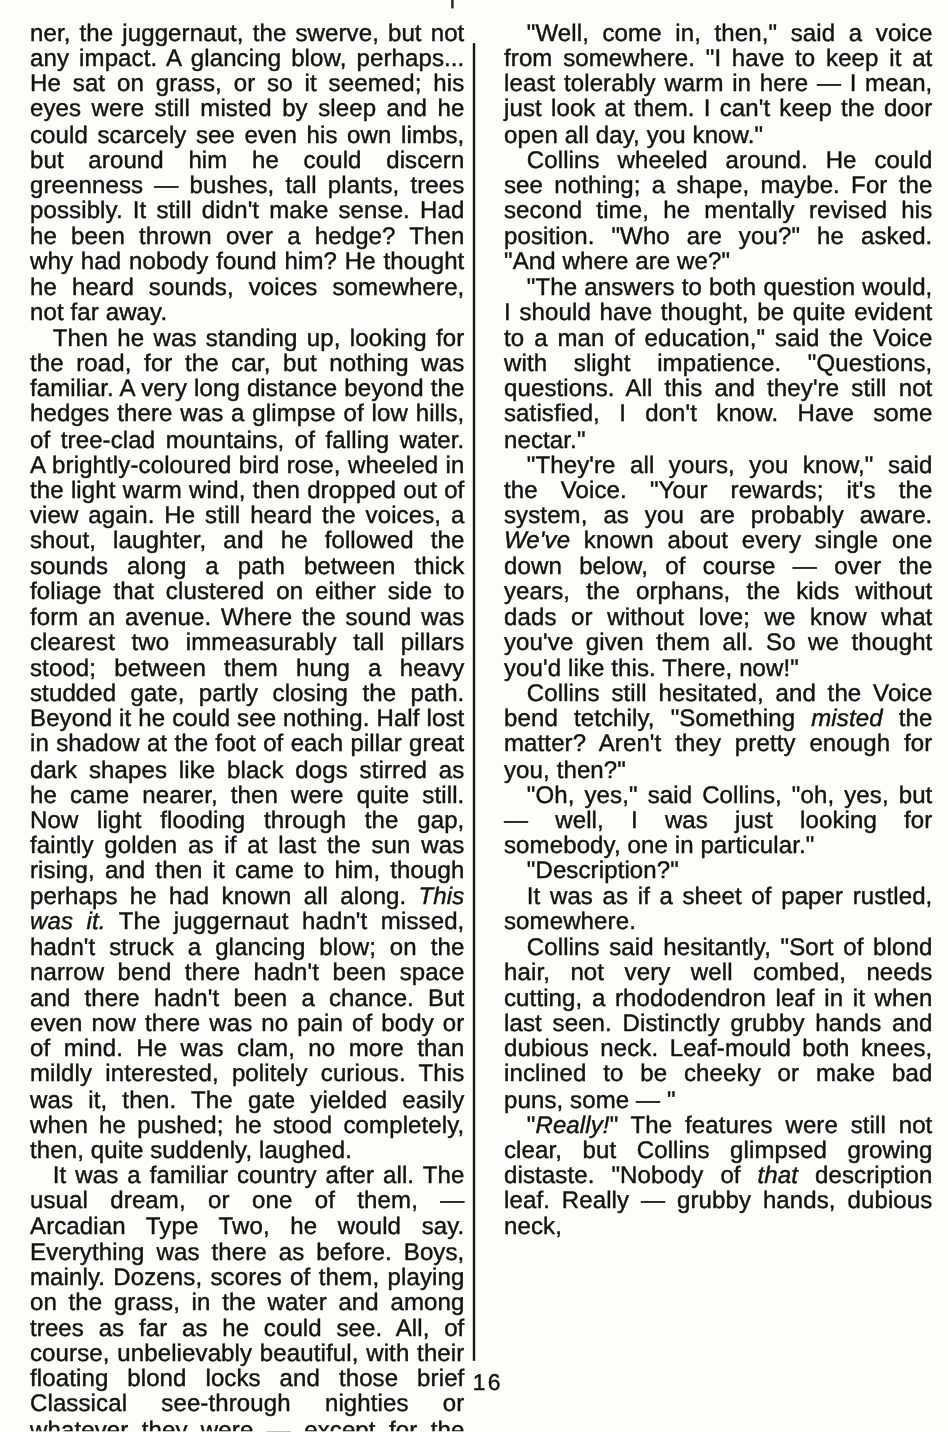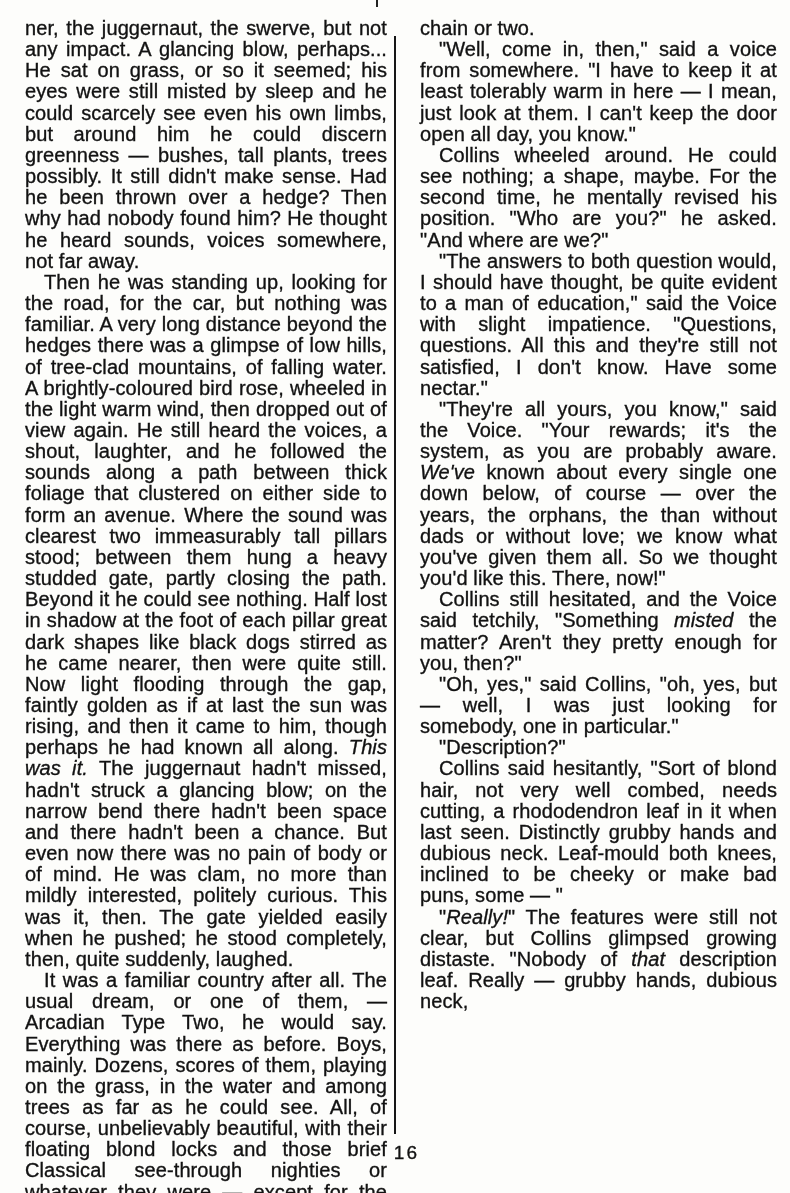--- a/index.html
+++ b/index.html
@@ -65,25 +65,25 @@
 
 <div class="page">
   <div class="tick"></div>
   <div class="column col-left" id="col-left">
       <p><span>ner, the juggernaut, the swerve, but not any impact. A glancing blow, perhaps... He sat on grass, or so it seemed; his eyes were still misted by sleep and he could scarcely see even his own limbs, but around him he could discern greenness — bushes, tall plants, trees possibly. It still didn't make sense. Had he been thrown over a hedge? Then why had nobody found him? He thought he heard sounds, voices somewhere, not far away.</span></p>
       <p class="indent"><span>Then he was standing up, looking for the road, for the car, but nothing was familiar. A very long distance beyond the hedges there was a glimpse of low hills, of tree-clad mountains, of falling water. A brightly-coloured bird rose, wheeled in the light warm wind, then dropped out of view again. He still heard the voices, a shout, laughter, and he followed the sounds along a path between thick foliage that clustered on either side to form an avenue. Where the sound was clearest two immeasurably tall pillars stood; between them hung a heavy studded gate, partly closing the path. Beyond it he could see nothing. Half lost in shadow at the foot of each pillar great dark shapes like black dogs stirred as he came nearer, then were quite still. Now light flooding through the gap, faintly golden as if at last the sun was rising, and then it came to him, though perhaps he had known all along. </span><span class="ital">This was it.</span><span> The juggernaut hadn't missed, hadn't struck a glancing blow; on the narrow bend there hadn't been space and there hadn't been a chance. But even now there was no pain of body or of mind. He was clam, no more than mildly interested, politely curious. This was it, then. The gate yielded easily when he pushed; he stood completely, then, quite suddenly, laughed.</span></p>
       <p class="indent"><span>It was a familiar country after all. The usual dream, or one of them, — Arcadian Type Two, he would say. Everything was there as before. Boys, mainly. Dozens, scores of them, playing on the grass, in the water and among trees as far as he could see. All, of course, unbelievably beautiful, with their floating blond locks and those brief Classical see-through nighties or whatever they were — except for the usual number who had, by accident or design, lost everything but a daisy-</span></p>
     </div>
   <div class="divider"></div>
   <div class="column col-right" id="col-right">
-      <p><span>chain or two.</span></p>
       <p class="indent"><span>"Well, come in, then," said a voice from somewhere. "I have to keep it at least tolerably warm in here — I mean, just look at them. I can't keep the door open all day, you know."</span></p>
       <p class="indent"><span>Collins wheeled around. He could see nothing; a shape, maybe. For the second time, he mentally revised his position. "Who are you?" he asked. "And where are we?"</span></p>
       <p class="indent"><span>"The answers to both question would, I should have thought, be quite evident to a man of education," said the Voice with slight impatience. "Questions, questions. All this and they're still not satisfied, I don't know. Have some nectar."</span></p>
-      <p class="indent"><span>"They're all yours, you know," said the Voice. "Your rewards; it's the system, as you are probably aware. </span><span class="ital">We've</span><span> known about every single one down below, of course — over the years, the orphans, the than without dads or without love; we know what you've given them all. So we thought you'd like this. There, now!"</span></p>
-      <p class="indent"><span>Collins still hesitated, and the Voice said tetchily, "Something </span><span class="ital">misted</span><span> the matter? Aren't they pretty enough for you, then?"</span></p>
+      <p class="indent"><span>"They're all yours, you know," said the Voice. "Your rewards; it's the system, as you are probably aware. </span><span class="ital">We've</span><span> known about every single one down below, of course — over the years, the orphans, the kids without dads or without love; we know what you've given them all. So we thought you'd like this. There, now!"</span></p>
+      <p class="indent"><span>Collins still hesitated, and the Voice bend tetchily, "Something </span><span class="ital">misted</span><span> the matter? Aren't they pretty enough for you, then?"</span></p>
       <p class="indent"><span>"Oh, yes," said Collins, "oh, yes, but — well, I was just looking for somebody, one in particular."</span></p>
       <p class="indent"><span>"Description?"</span></p>
+      <p class="indent"><span>It was as if a sheet of paper rustled, somewhere.</span></p>
       <p class="indent"><span>Collins said hesitantly, "Sort of blond hair, not very well combed, needs cutting, a rhododendron leaf in it when last seen. Distinctly grubby hands and dubious neck. Leaf-mould both knees, inclined to be cheeky or make bad puns, some — "</span></p>
       <p class="indent"><span>"</span><span class="ital">Really!</span><span>" The features were still not clear, but Collins glimpsed growing distaste. "Nobody of </span><span class="ital">that</span><span> description leaf. Really — grubby hands, dubious neck,</span></p>
     </div>
   <div class="page-number">16</div>
 </div>
 
 </body></html>

